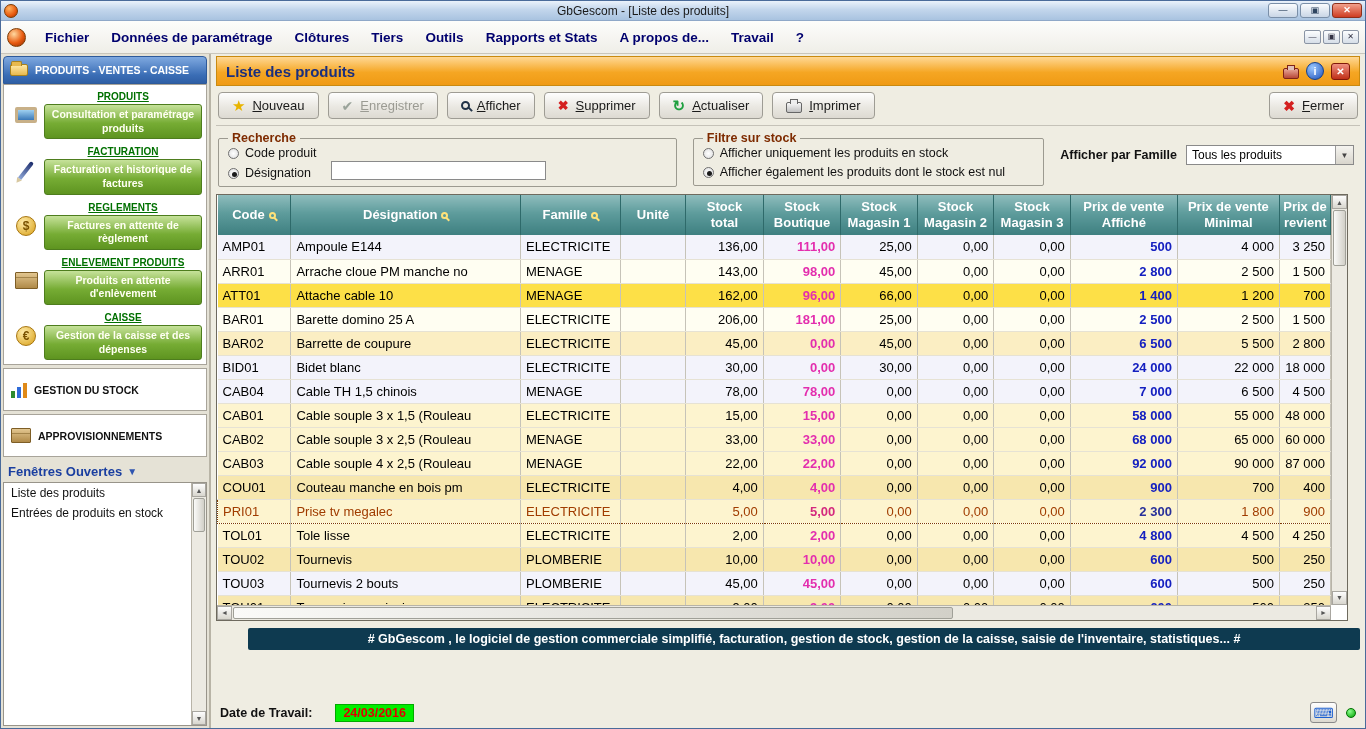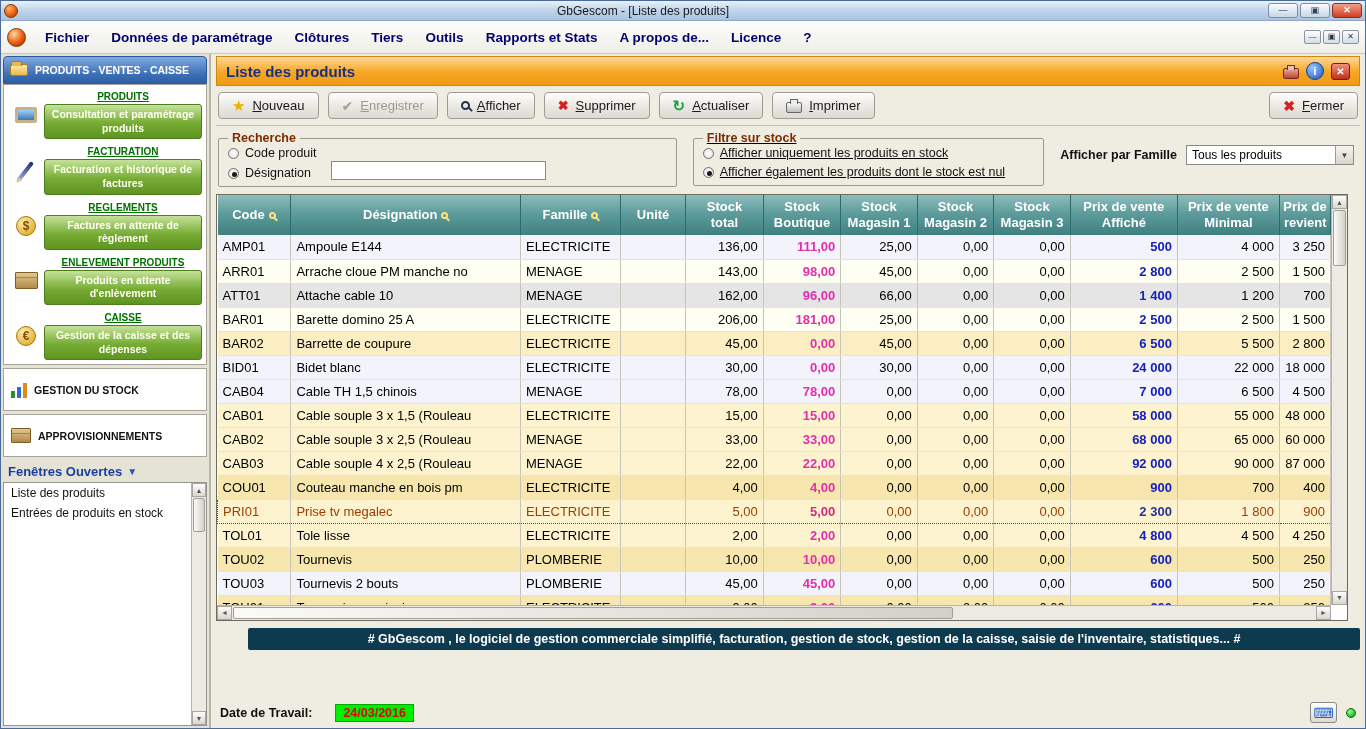--- a/index.html
+++ b/index.html
@@ -92,21 +92,21 @@
   fieldset.group{ border:1px solid #9C9A90; border-radius:2px; padding:1px 9px 6px; }
   legend{ color:#7E2B00; font-weight:700; font-size:12.5px; padding:0 4px; }
   .g-rech{ width:470px; }
   .g-rech-grid{ display:flex; gap:14px; }
   .radio-col{ display:flex; flex-direction:column; gap:6px; }
   .radio-row{ display:flex; align-items:center; gap:6px; font-size:12.5px; color:#111; white-space:nowrap; cursor:default; }
   .radio{ width:11px; height:11px; flex:0 0 11px; border-radius:50%; border:1px solid #707070;
     background:radial-gradient(#fff,#ddd); position:relative; }
   .radio.checked::after{ content:""; position:absolute; left:3px; top:3px; width:5px; height:5px; border-radius:50%; background:#1a1a1a; }
   .search-input{ width:215px; height:19px; border:1px solid #8a8a8a; background:#fff; align-self:flex-end; font-size:12px; padding:0 3px;}
-  .g-stock{ width:360px;text-decoration:underline; }
+  .g-stock{ width:360px; }
   .g-stock .radio-col{ gap:5px; }
   .famille{ margin-left:auto; display:flex; align-items:center; gap:9px; margin-top:14px; padding-right:4px;}
   .fam-label{ font-weight:700; font-size:12.5px; color:#111; white-space:nowrap; }
   .fam-select{ width:168px; height:20px; border:1px solid #8a8a8a; background:#fff; display:flex; align-items:center;
     font-size:12px; padding-left:5px; cursor:pointer; }
   .dd-btn{ margin-left:auto; width:18px; height:100%; border-left:1px solid #9a9a9a; color:#444; font-size:8px;
     background:linear-gradient(#F5F4F0,#D8D5CC); display:flex; align-items:center; justify-content:center; }
 
   
   .table-wrap{ position:relative; width:1132px; border:1px solid #6E6A5E; background:#fff; flex:0 0 auto; }
@@ -199,21 +199,21 @@
   <div class="menubar">
     <span class="menu-logo"></span>
     <span id="menu-items">
         <span class="menu-item">Fichier</span>
         <span class="menu-item">Données de paramétrage</span>
         <span class="menu-item">Clôtures</span>
         <span class="menu-item">Tiers</span>
         <span class="menu-item">Outils</span>
         <span class="menu-item">Rapports et Stats</span>
         <span class="menu-item">A propos de...</span>
-        <span class="menu-item">Licence</span>
+        <span class="menu-item">Travail</span>
         <span class="menu-item">?</span>
       </span>
     <span class="mdi-btns">
       <span class="mdi-btn">—</span>
       <span class="mdi-btn">▣</span>
       <span class="mdi-btn">✕</span>
     </span>
   </div>
 
   <div class="content">
@@ -532,21 +532,21 @@
                 <td class=""></td>
                 <td class="num">143,00</td>
                 <td class="num c-magenta">98,00</td>
                 <td class="num">45,00</td>
                 <td class="num">0,00</td>
                 <td class="num">0,00</td>
                 <td class="num c-blue">2 800</td>
                 <td class="num">2 500</td>
                 <td class="num">1 500</td>
   </tr>
-  <tr class="trow" style="background:#e5e5e5">
+  <tr class="trow" style="background:#fde047">
     <td class="">ATT01</td>
                 <td class="">Attache cable 10</td>
                 <td class="">MENAGE</td>
                 <td class=""></td>
                 <td class="num">162,00</td>
                 <td class="num c-magenta">96,00</td>
                 <td class="num">66,00</td>
                 <td class="num">0,00</td>
                 <td class="num">0,00</td>
                 <td class="num c-blue">1 400</td>

